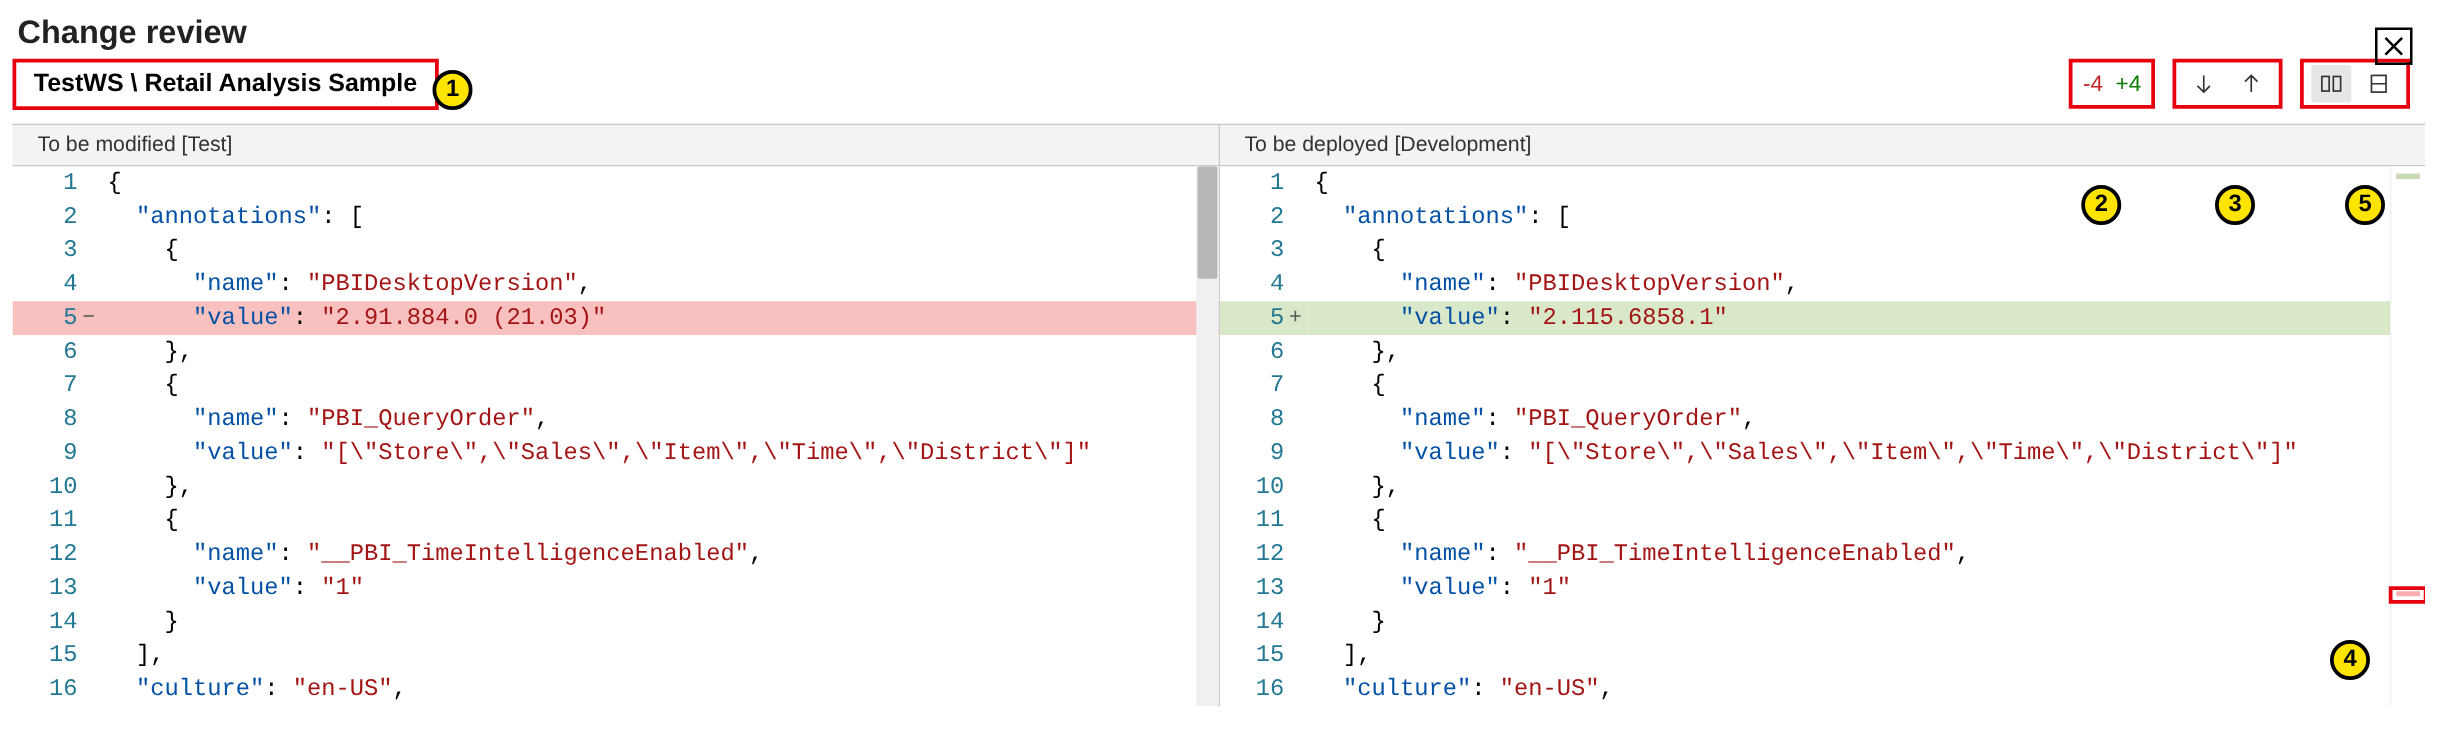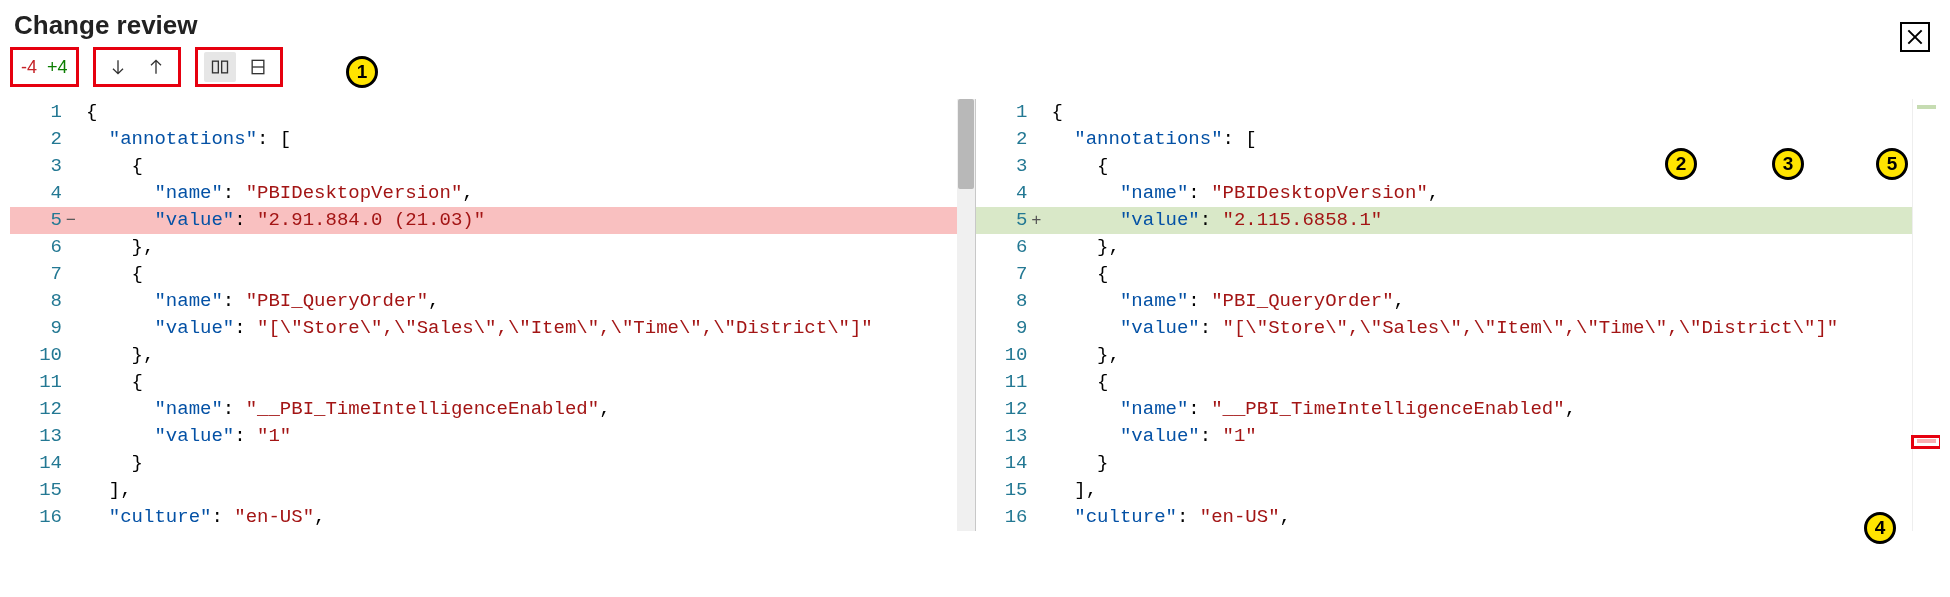--- a/index.html
+++ b/index.html
@@ -74,20 +74,21 @@
       </svg>
   </div>
 
   <div class="callout" style="left:346px; top:56px;">1</div>
   <div class="callout" style="left:1665px; top:148px;">2</div>
   <div class="callout" style="left:1772px; top:148px;">3</div>
   <div class="callout" style="left:1876px; top:148px;">5</div>
   <div class="callout" style="left:1864px; top:512px;">4</div>
 
   <div class="toolbar-row">
+    <div class="breadcrumb-box">TestWS \ Retail Analysis Sample</div>
 
     <div class="toolbar-right">
 
       <div class="red-group">
         <span class="diffcount removed">-4</span>
         <span class="diffcount added">+4</span>
       </div>
 
       <div class="red-group">
         <div class="iconbtn">
@@ -113,20 +114,24 @@
           <svg viewBox="0 0 24 24">
             <rect x="5" y="4" width="14" height="16" stroke="#333" stroke-width="1.6" fill="none"></rect>
             <line x1="5" y1="12" x2="19" y2="12" stroke="#333" stroke-width="1.6"></line>
           </svg>
         </div>
       </div>
 
     </div>
   </div>
 
+  <div class="panes-header">
+    <div class="pane-header-cell">To be modified [Test]</div>
+    <div class="pane-header-cell">To be deployed [Development]</div>
+  </div>
 
   <div class="panes">
 
     <div class="pane">
       <div class="gutter left" id="gutter-left">
           <div class="ln">1</div>
           <div class="ln">2</div>
           <div class="ln">3</div>
           <div class="ln">4</div>
           <div class="ln changed removed">5</div>

